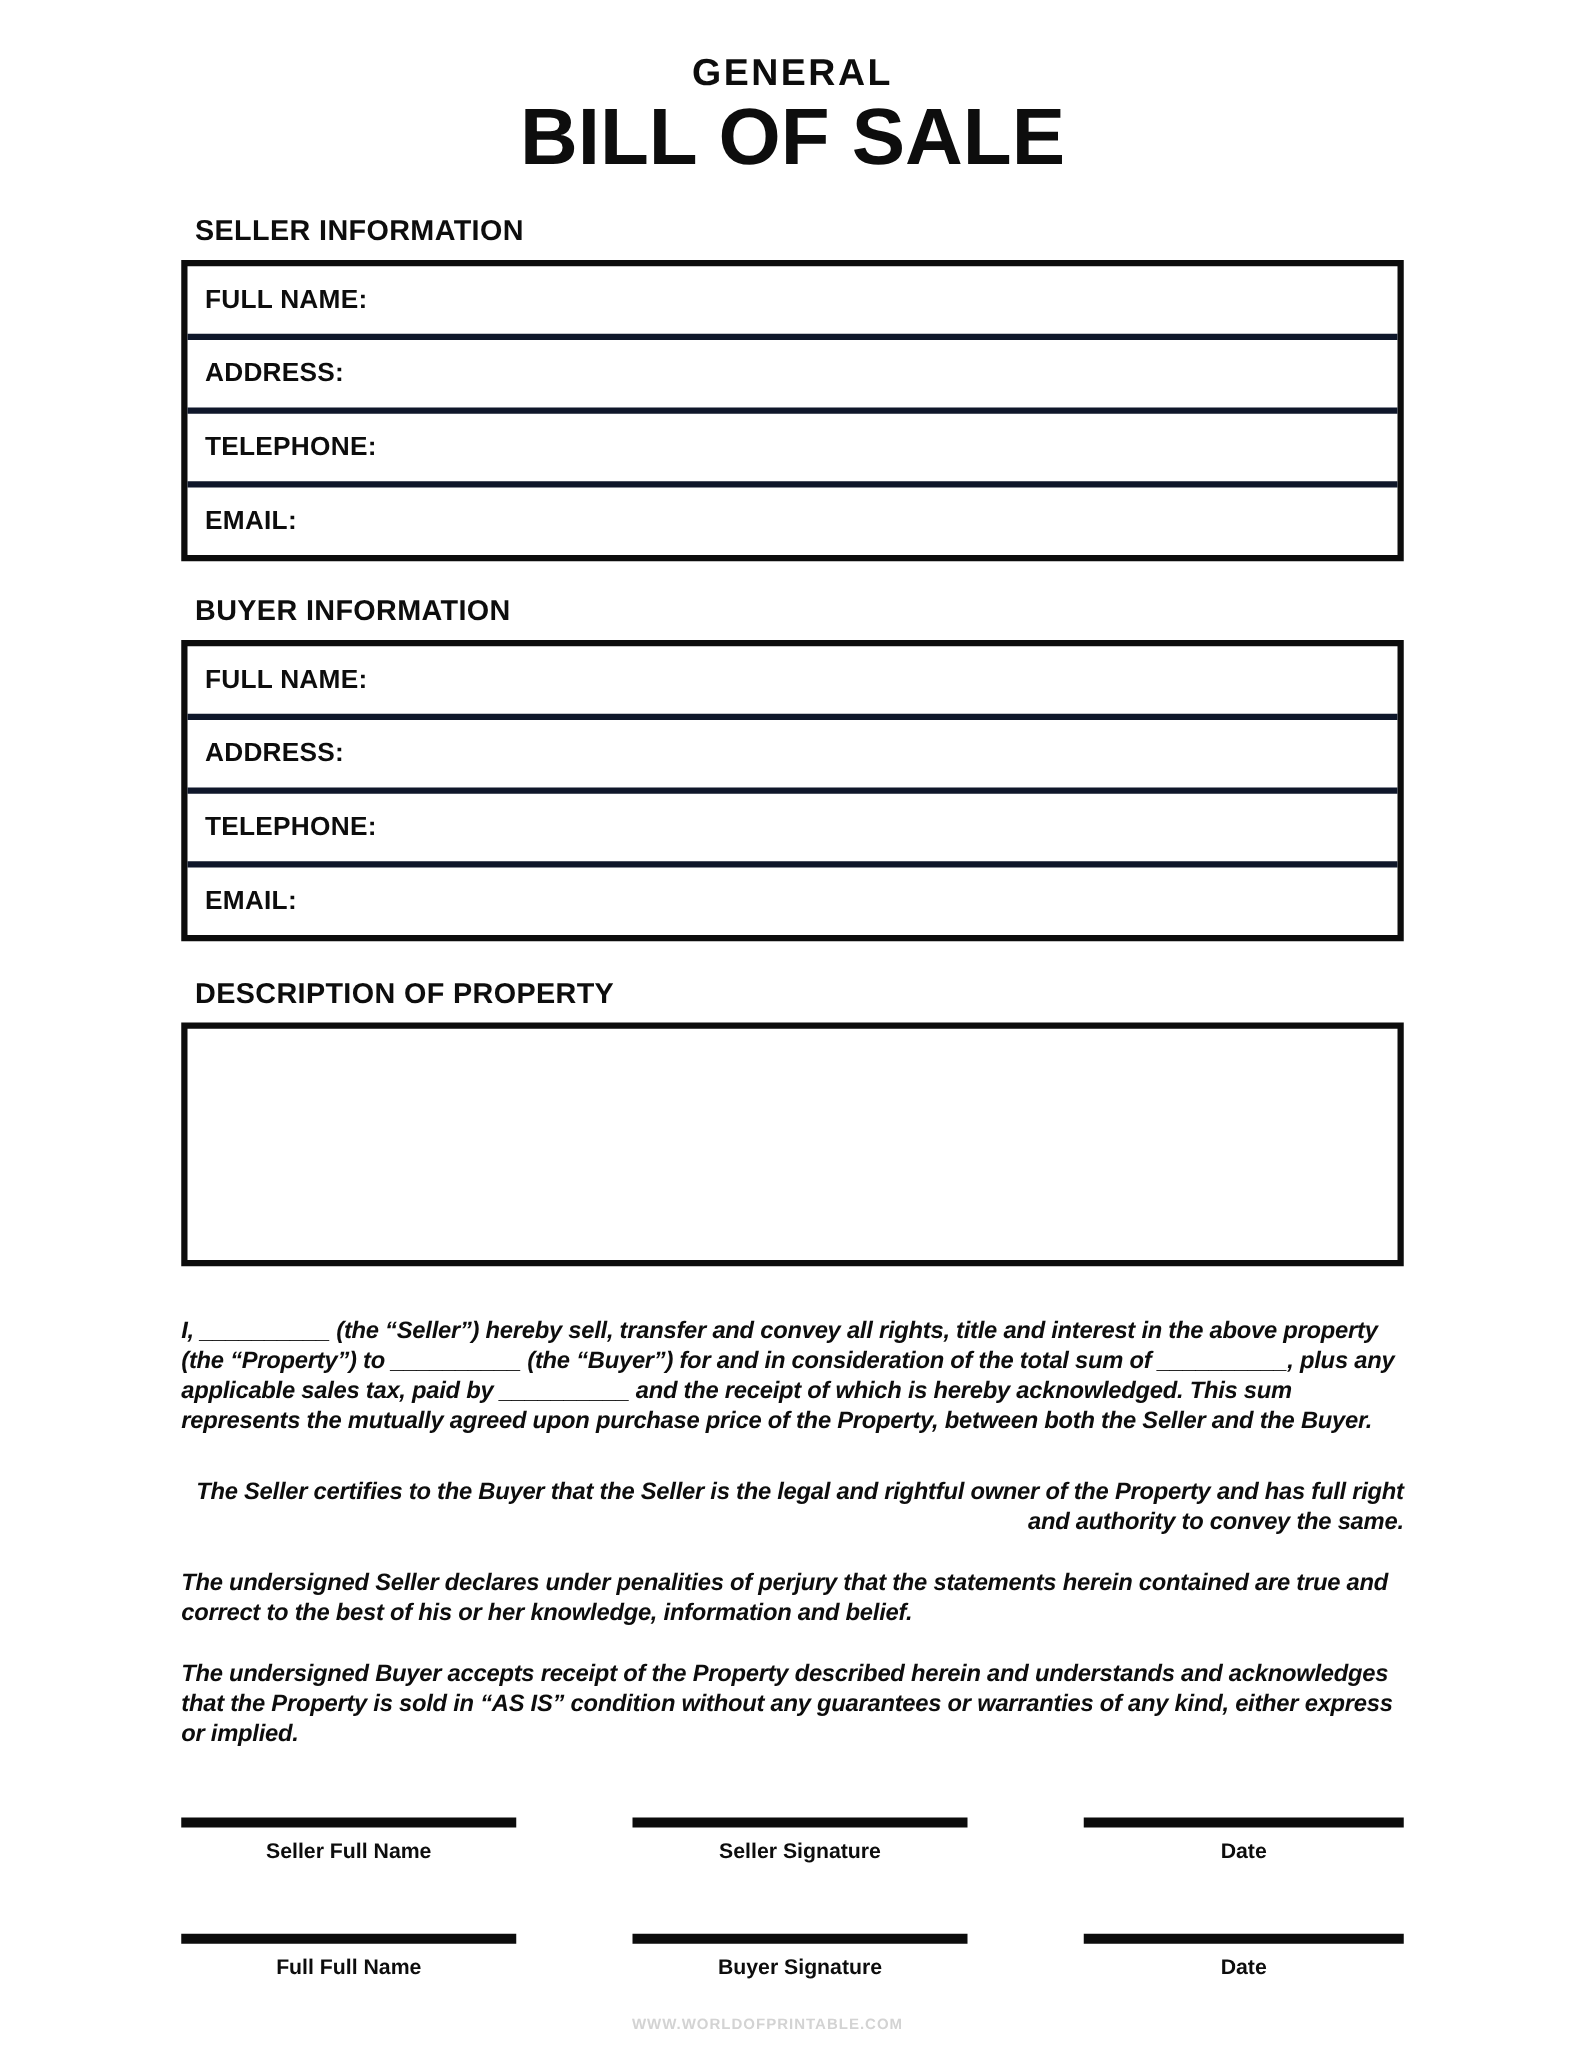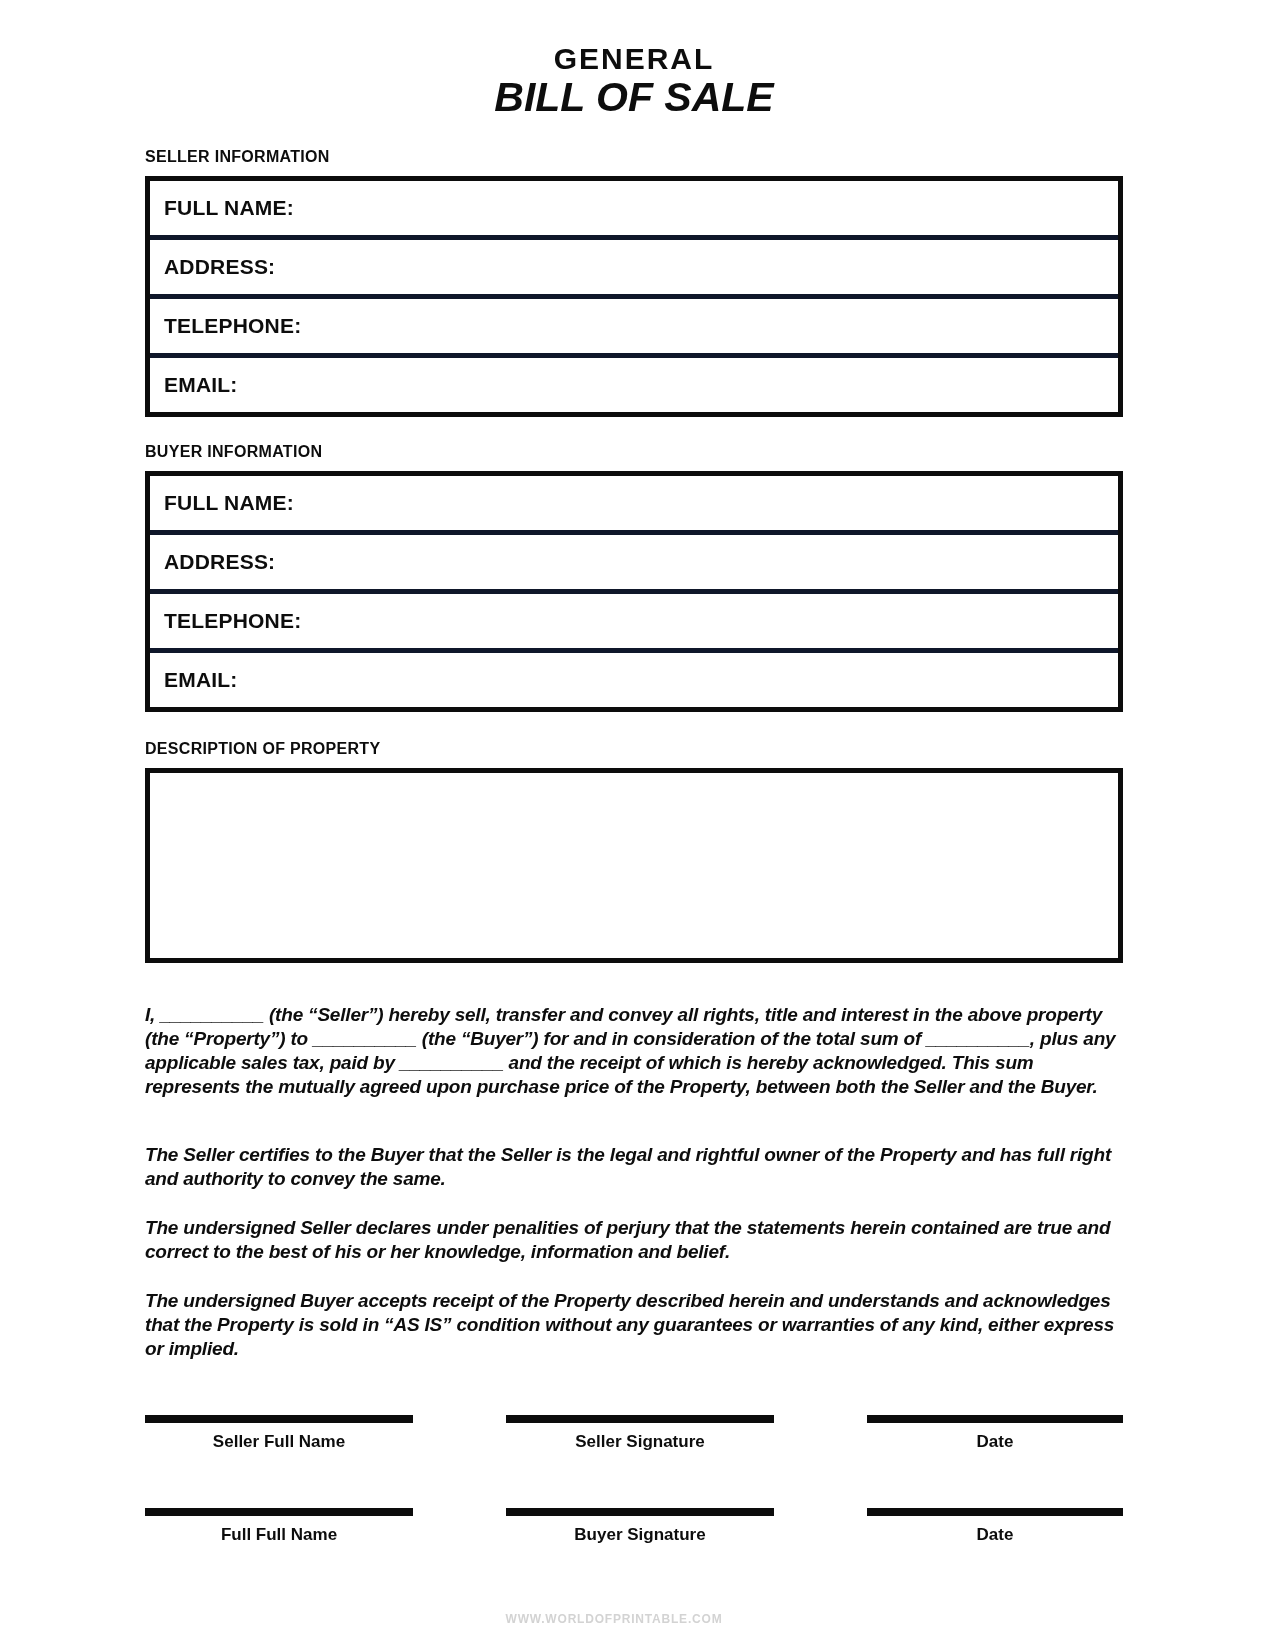--- a/index.html
+++ b/index.html
@@ -21,34 +21,33 @@
 
   
   .title-block { text-align: center; margin-top: 42px; }
   .kicker {
     font-size: 30px;
     font-weight: 800;
     letter-spacing: 2px;
     line-height: 1.1;
   }
   .main-title {
-    font-size: 41px;
+    font-size: 64px;
     font-weight: 800;
     letter-spacing: 0px;
     line-height: 1.0;
     margin-top: 2px;
-    font-style: italic;
   }
 
   
   .section-heading {
-    font-size: 16px;
+    font-size: 23px;
     font-weight: 800;
     letter-spacing: 0.3px;
-    margin: 0 0 10px 0;
+    margin: 0 0 10px 11px;
   }
   .sec-seller { margin-top: 30px; }
   .sec-buyer  { margin-top: 26px; }
   .sec-desc   { margin-top: 28px; }
 
   
   .field-table {
     border: 5px solid #0c0c0c;
     background: #ffffff;
   }
@@ -76,21 +75,21 @@
   
   .legal {
     font-size: 19px;
     font-weight: 700;
     line-height: 24px;
     letter-spacing: -0.2px;
     margin: 0;
     font-style: italic;
   }
   .p1 { margin-top: 40px; }
-  .p2 { margin-top: 44px; }
+  .p2 { margin-top: 33px; text-align: right; }
   .p3 { margin-top: 25px; }
   .p4 { margin-top: 25px; }
 
   
   .sig-row {
     display: flex;
     justify-content: space-between;
     margin-top: 54px;
   }
   .sig-row.second { margin-top: 56px; }

